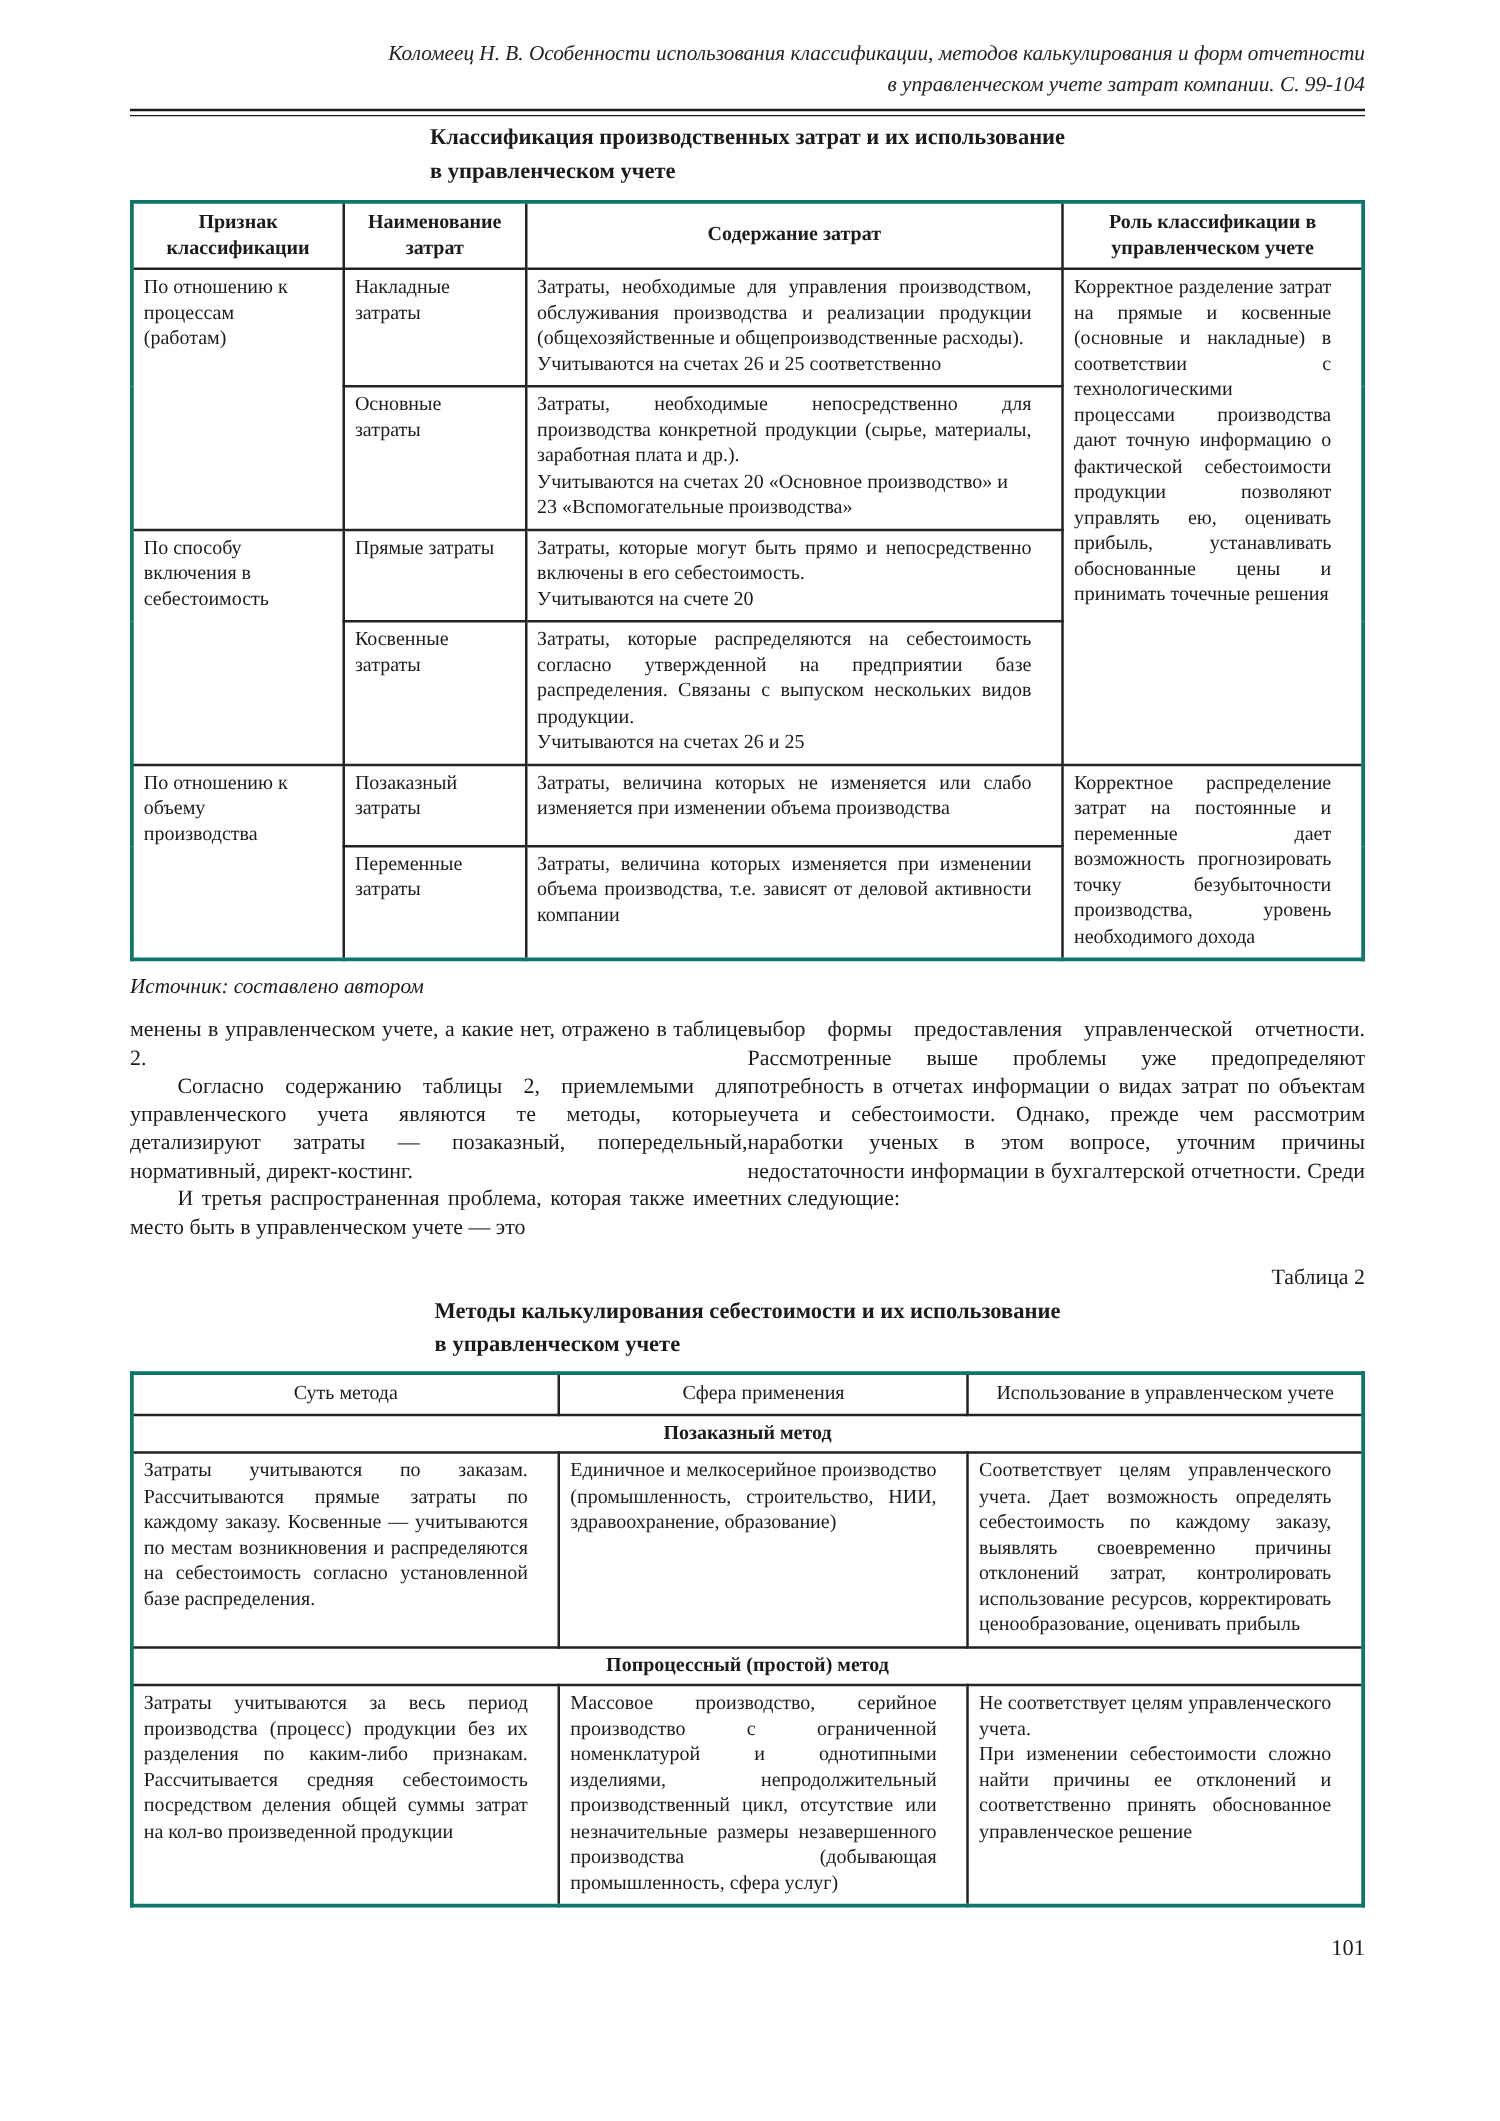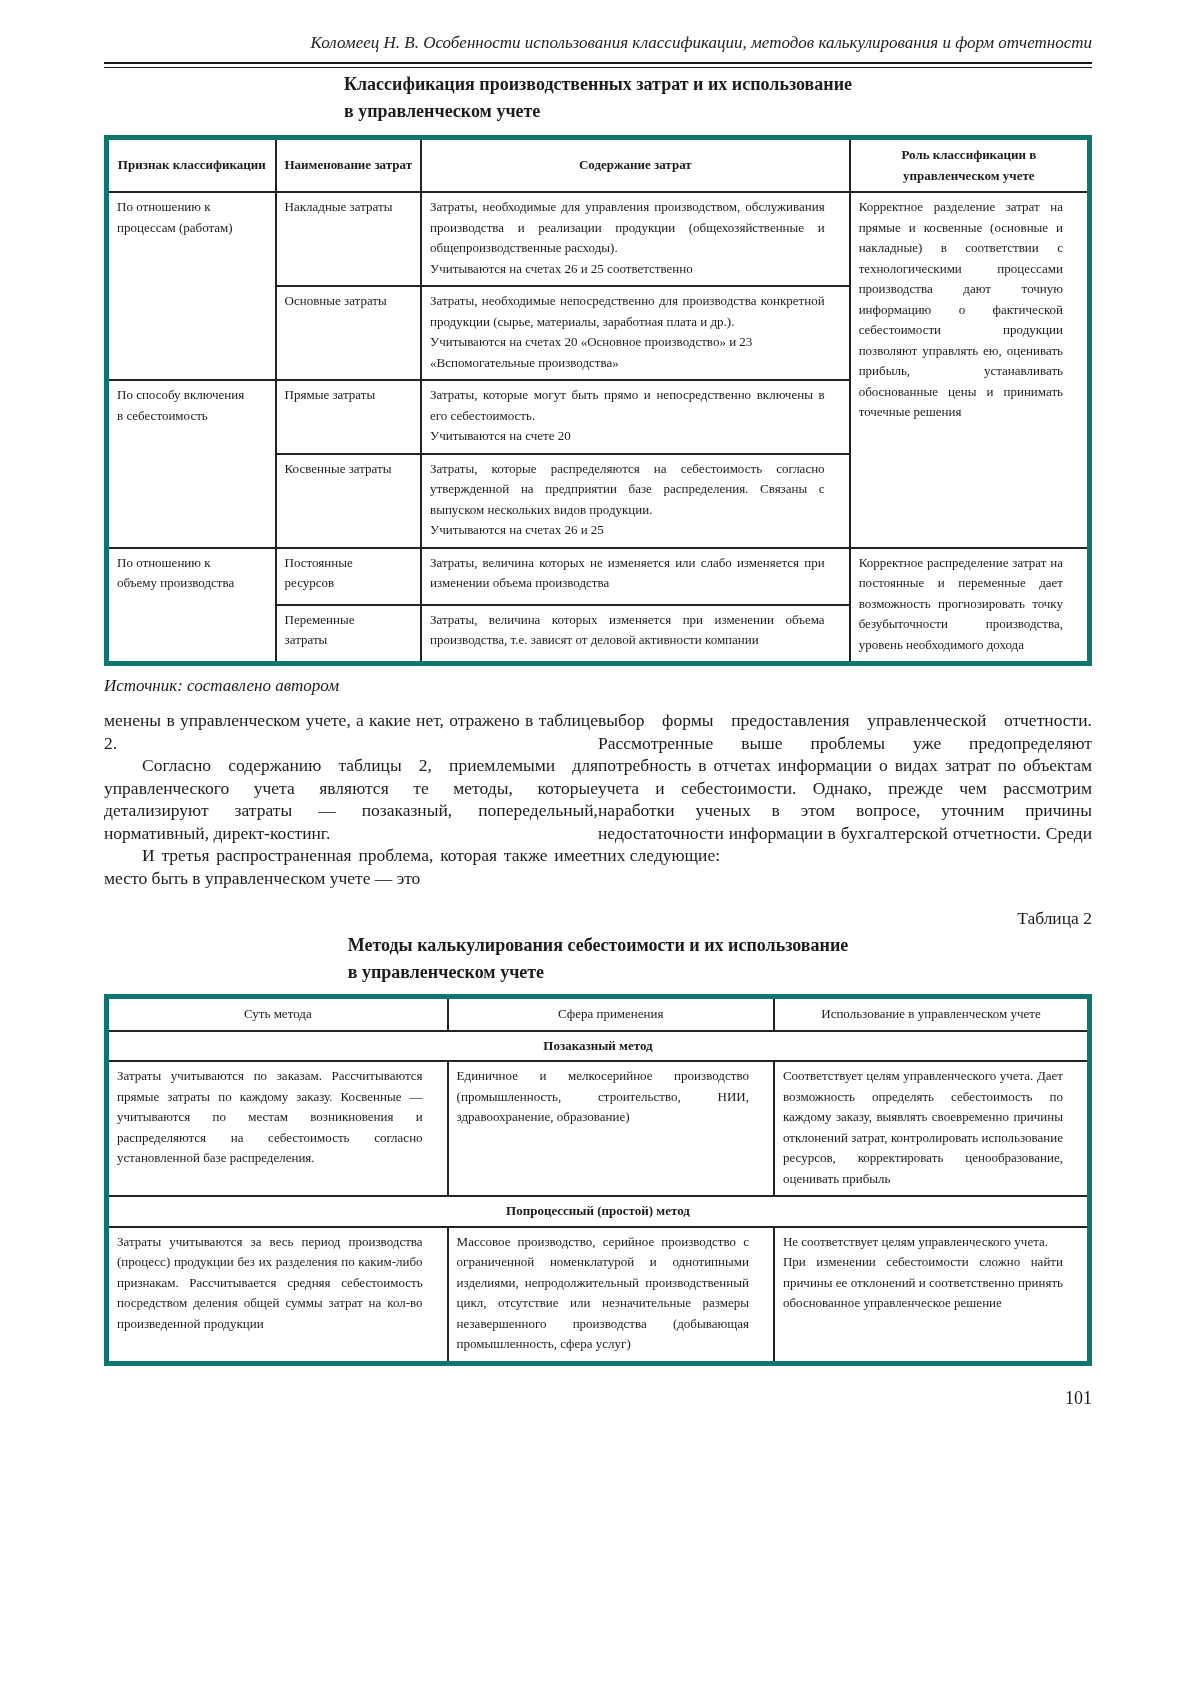--- a/index.html
+++ b/index.html
@@ -14,21 +14,21 @@
     font-family: "Liberation Serif", "DejaVu Serif", serif;
     overflow: hidden;
   }
   
   .running-head { text-align: right; font-style: italic; font-size: 17px; line-height: 25px; color: #222; }
   .head-rule { margin-top: 7px; height: 3px; border-top: 2px solid #1a1a1a; border-bottom: 1px solid #1a1a1a; }
   
   .table-label { margin-top: 13px; text-align: right; font-size: 17.5px; line-height: 22px; }
   .table-title { margin: 3px auto 0 auto; width: fit-content; text-align: left; font-weight: bold; font-size: 18px; line-height: 27px; }
   
-  table.tbl { border-collapse: collapse; width: 100%; table-layout: fixed; font-size: 13px; line-height: 20.5px; border: 5px solid #0f766e; }
+  table.tbl { border-collapse: collapse; width: 100%; table-layout: fixed; font-size: 16px; line-height: 20.5px; border: 3px solid #0f766e; }
   table.t1 { margin-top: 10px; }
   table.t2 { margin-top: 8px; }
   .tbl th, .tbl td { border: 2px solid #232323; padding: 4px 24px 6px 8px; vertical-align: top; }
   .tbl th { font-weight: bold; text-align: center; vertical-align: middle; padding: 5px 4px; }
   table.t2 th { font-weight: normal; }
   td.crit, td.name { text-align: left; }
   .just { text-align: justify; }
   .cell-p { margin: 0; }
   td.role { vertical-align: top; }
   tr.section td { font-weight: bold; text-align: center; padding: 4px 6px; }
@@ -46,20 +46,21 @@
   
   .page-number { margin-top: 22px; text-align: right; font-size: 18px; }
 </style>
 </head>
 <body>
 
 <div class="page">
 
   <div class="running-head">
     <div>Коломеец Н. В. Особенности использования классификации, методов калькулирования и форм отчетности</div>
+    <div>в управленческом учете затрат компании. С. 99-104</div>
   </div>
   <div class="head-rule"></div>
 
   <div class="table-title">
     <div>Классификация производственных затрат и их использование</div>
     <div>в управленческом учете</div>
   </div>
 
   <table class="tbl t1">
     <colgroup>
@@ -105,21 +106,21 @@
       </tr>
       <tr>
         <td class="name">Косвенные затраты</td>
         <td>
           <div class="cell-p just">Затраты, которые распределяются на себестоимость согласно утвержденной на предприятии базе распределения. Связаны с выпуском нескольких видов продукции.</div>
           <div class="cell-p">Учитываются на счетах 26 и 25</div>
         </td>
       </tr>
       <tr>
         <td class="crit" rowspan="2">По отношению к объему производства</td>
-        <td class="name">Постоянные ресурсов</td>
+        <td class="name">Позаказный затраты</td>
         <td>
           <div class="cell-p just">Затраты, величина которых не изменяется или слабо изменяется при изменении объема производства</div>
         </td>
         <td class="role" rowspan="2">
           <div class="cell-p just">Корректное распределение затрат на постоянные и переменные дает возможность прогнозировать точку безубыточности производства, уровень необходимого дохода</div>
         </td>
       </tr>
       <tr>
         <td class="name">Переменные затраты</td>
         <td>

